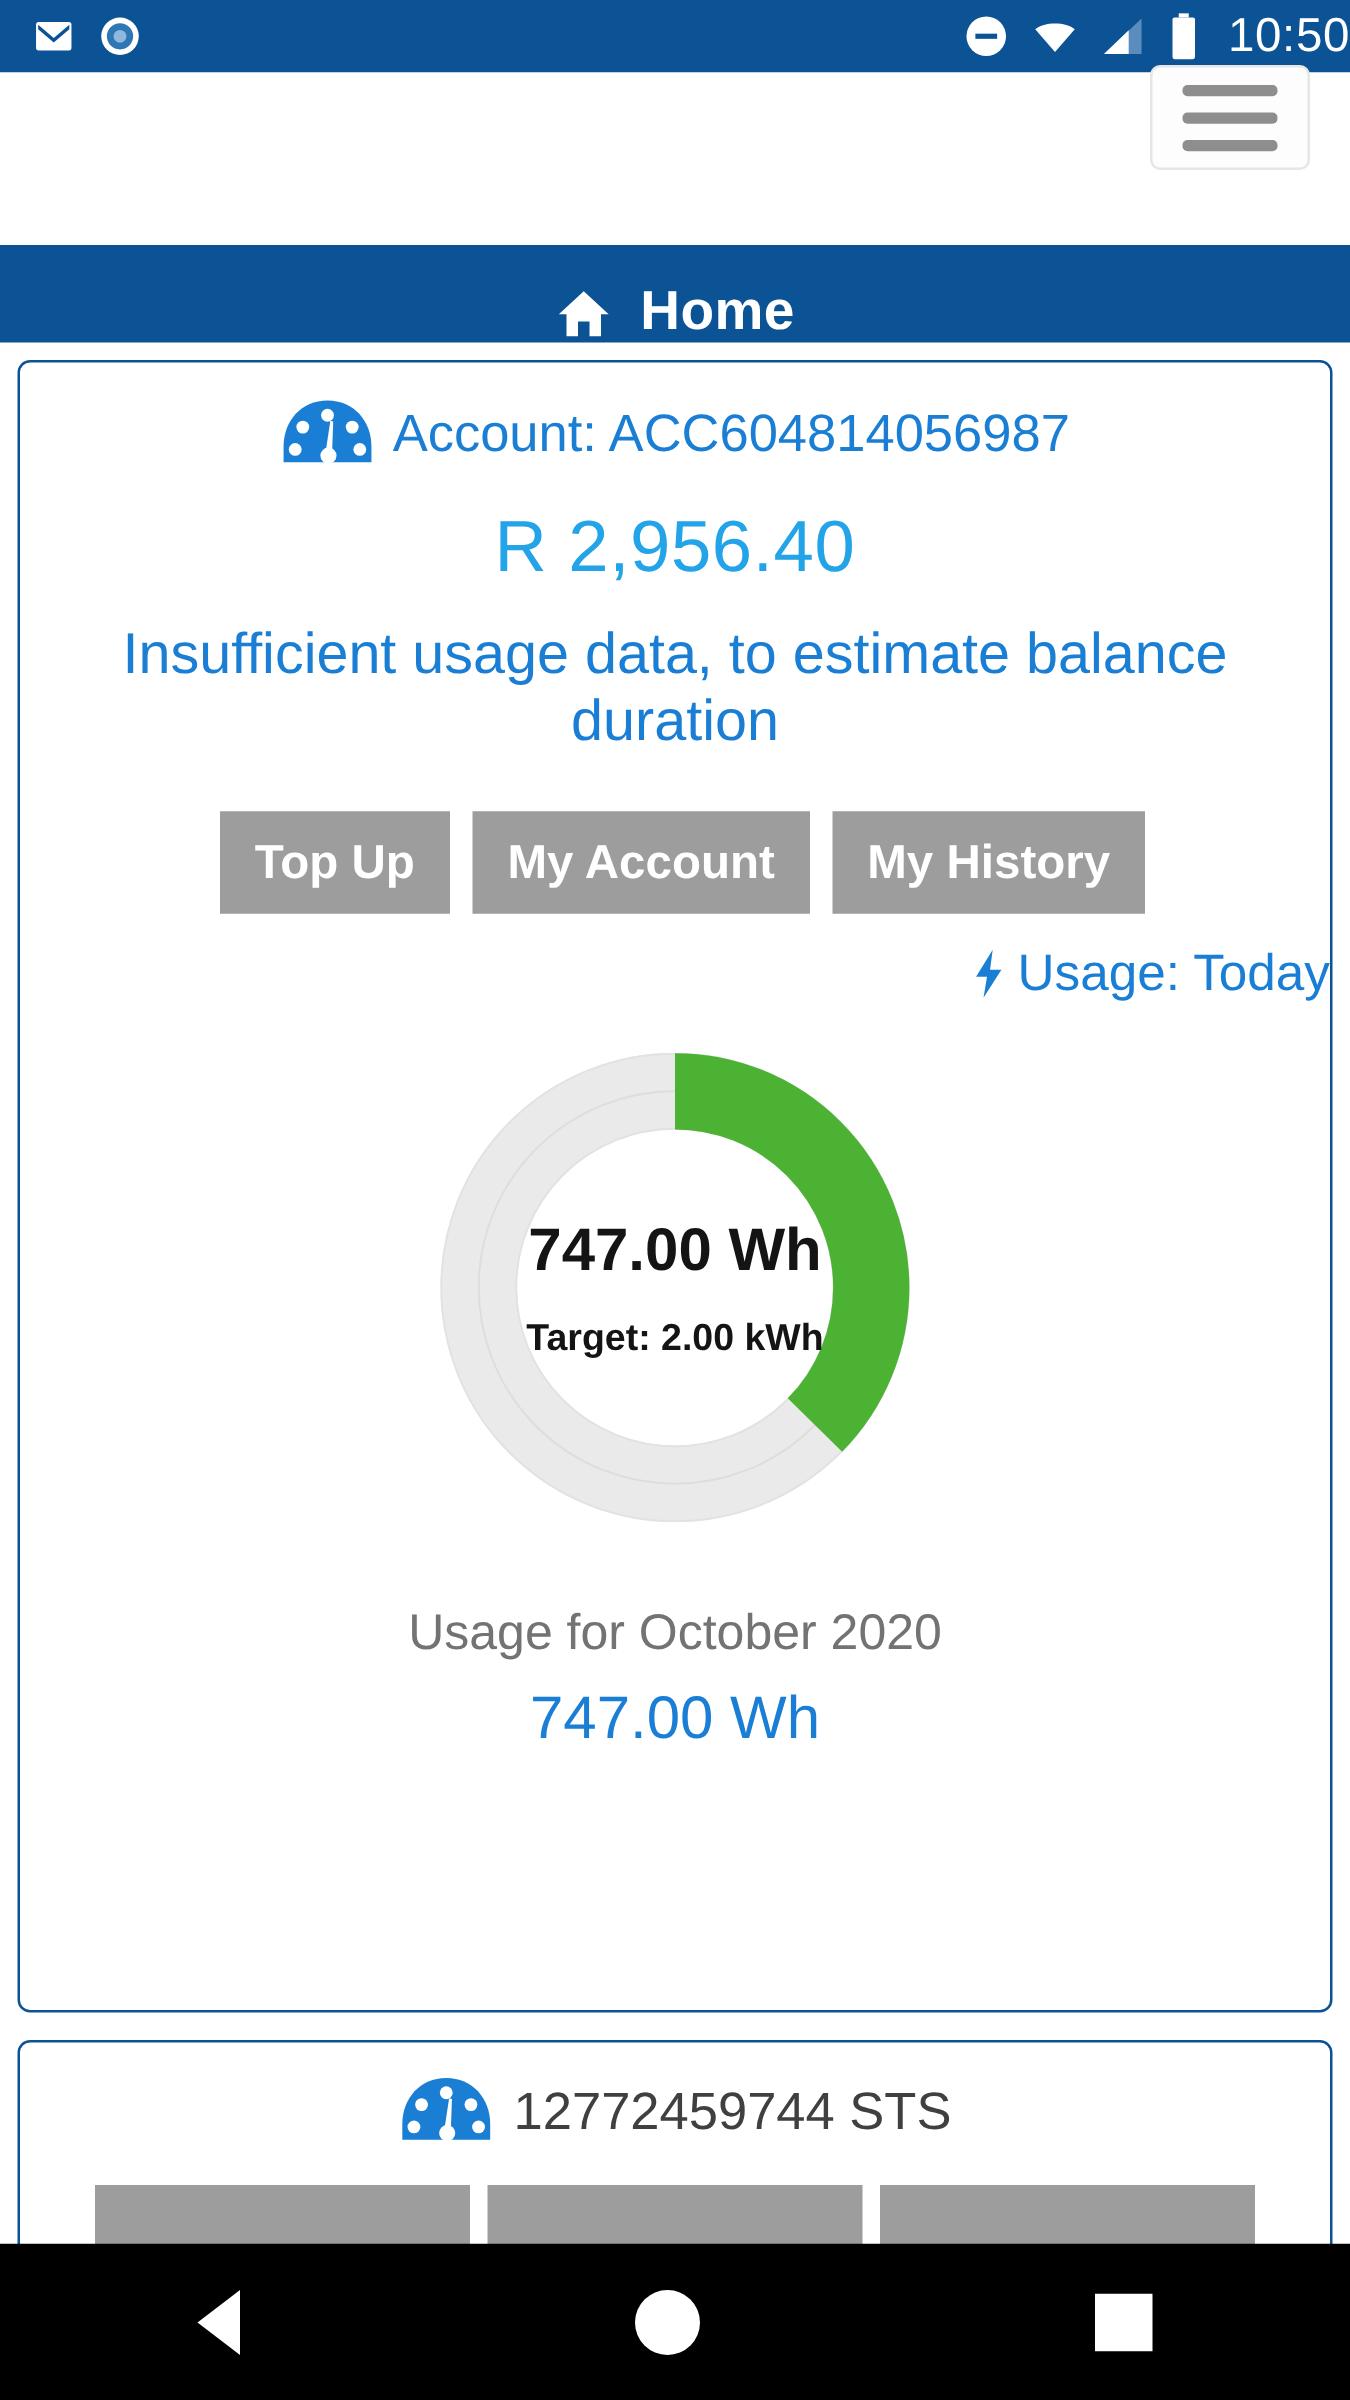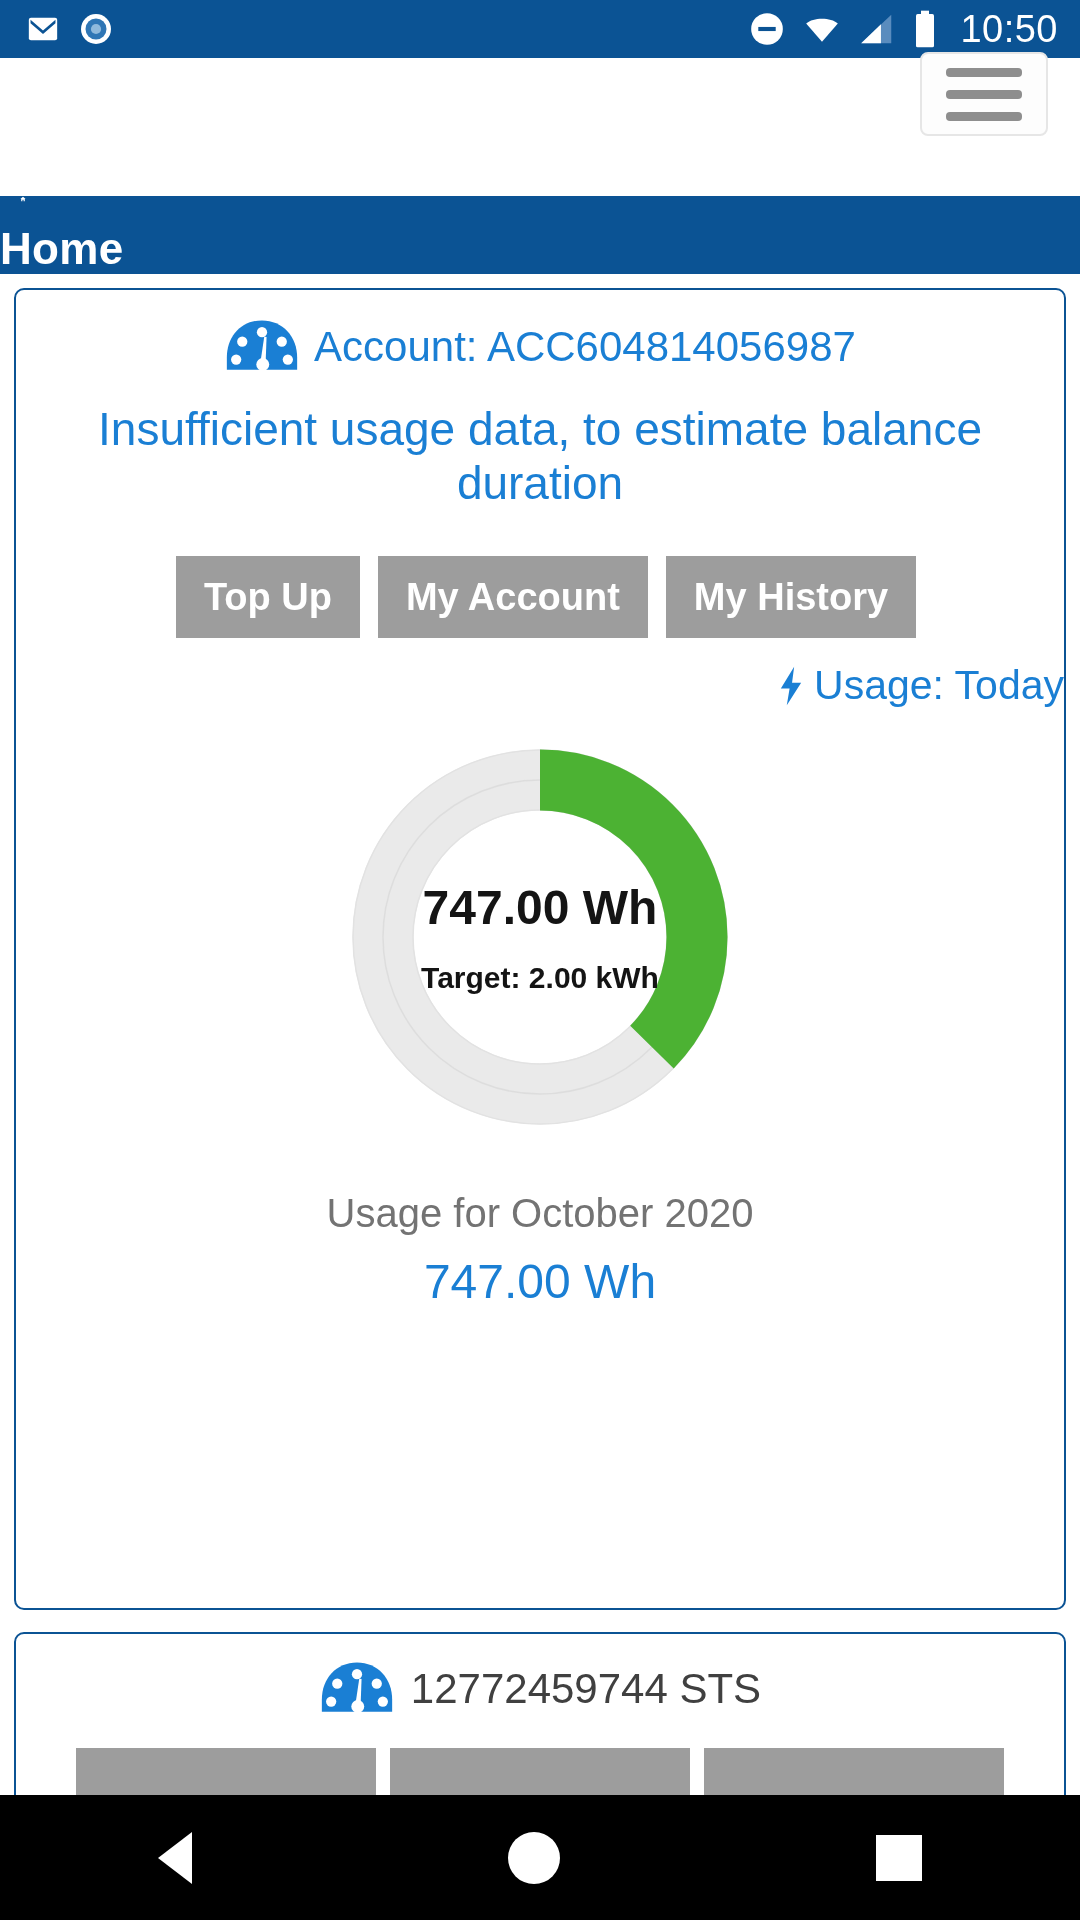--- a/index.html
+++ b/index.html
@@ -10,39 +10,39 @@
     overflow:hidden;
   }
   #app { position:relative; width:1080px; height:1920px; }
 
   
   .statusbar {
     position:absolute; top:0; left:0; width:1080px; height:58px;
     background:#0b5394; display:flex; align-items:center;
   }
   .sb-left { display:flex; align-items:center; gap:18px; padding-left:26px; }
-  .sb-right { margin-left:auto; display:flex; align-items:center; gap:16px; padding-right:22px; }
+  .sb-right { margin-left:auto; display:flex; align-items:center; gap:16px; }
   .sb-clock { color:#fff; font-size:38px; font-weight:400; letter-spacing:.5px; margin-left:6px; }
 
   
   .menurow {
     position:absolute; top:58px; left:0; width:1080px; height:138px; background:#fff;
   }
   .menu-btn {
     position:absolute; right:32px; top:-6px;
     width:128px; height:84px;
     background:#fdfdfd; border:2px solid #e6e6e6; border-radius:8px;
     display:flex; flex-direction:column; justify-content:center; align-items:center; gap:13px;
   }
   .menu-btn span { display:block; width:76px; height:9px; background:#8e8e8e; border-radius:4px; }
 
   
   .homebar {
     position:absolute; top:196px; left:0; width:1080px; height:78px;
-    background:#0b5394; display:flex; align-items:flex-start; justify-content:center; gap:22px;flex-direction:column;
+    background:#0b5394; display:flex; align-items:flex-end; justify-content:center; gap:22px;
   }
   .homebar-title { color:#fff; font-size:44px; font-weight:bold; letter-spacing:.3px; }
 
   
   .card {
     position:absolute; left:14px; width:1052px;
     background:#fff; border:2px solid #0b5394; border-radius:10px;
   }
   #card-main { top:288px; height:1322px; }
   #card-second { top:1632px; height:210px; }
@@ -164,20 +164,21 @@
         <circle cx="9.6" cy="13.2" r="2.7" fill="#fff"></circle>
         <circle cx="30.4" cy="13.2" r="2.7" fill="#fff"></circle>
         <circle cx="6.4" cy="22.6" r="2.7" fill="#fff"></circle>
         <circle cx="33.6" cy="22.6" r="2.7" fill="#fff"></circle>
         <path d="M19.1 24.5 L21.2 10.5 L22.4 10.8 L21.9 24.6 Z" fill="#fff"></path>
         <circle cx="20.4" cy="25.2" r="3.4" fill="#fff"></circle>
       </svg>
       <div class="acct-text">Account: ACC604814056987</div>
     </div>
 
+    <div class="balance">R 2,956.40</div>
     <div class="balance-note">Insufficient usage data, to estimate balance duration</div>
 
     <div class="btnrow">
       <button class="gbtn">Top Up</button>
       <button class="gbtn">My Account</button>
       <button class="gbtn">My History</button>
     </div>
 
 
     <div class="usage-row">

